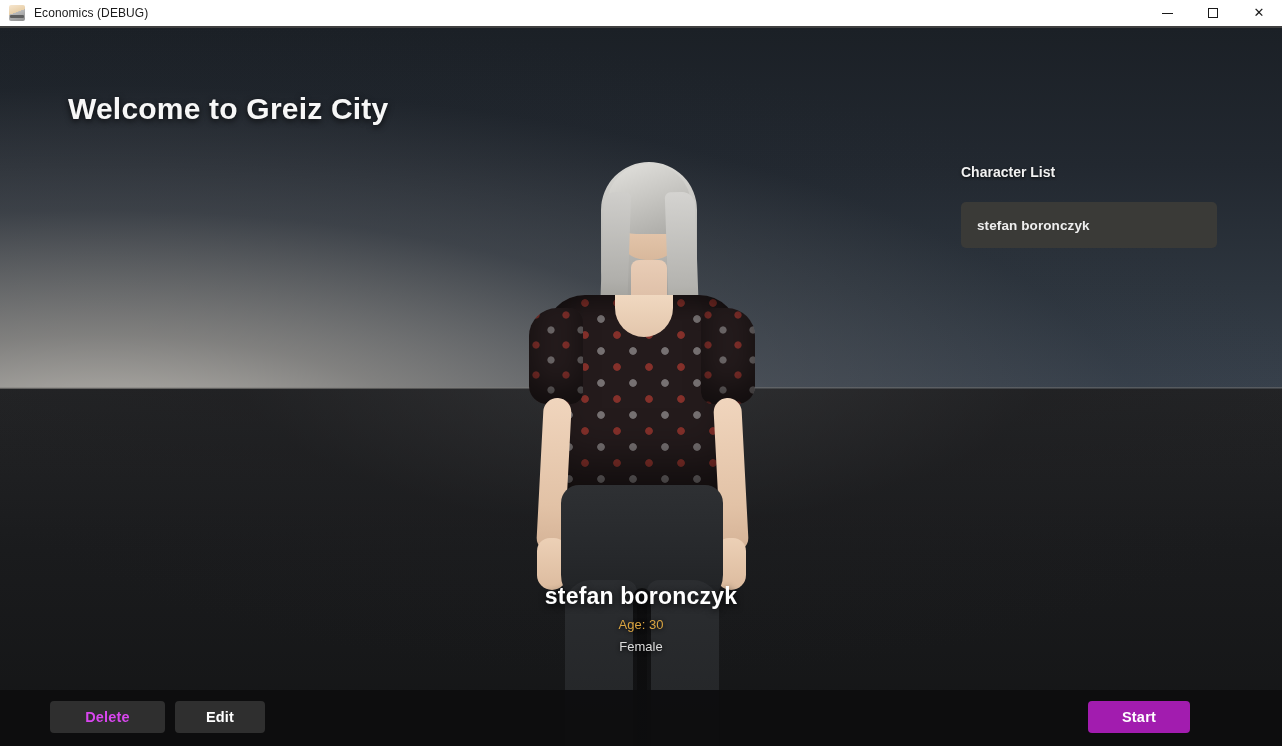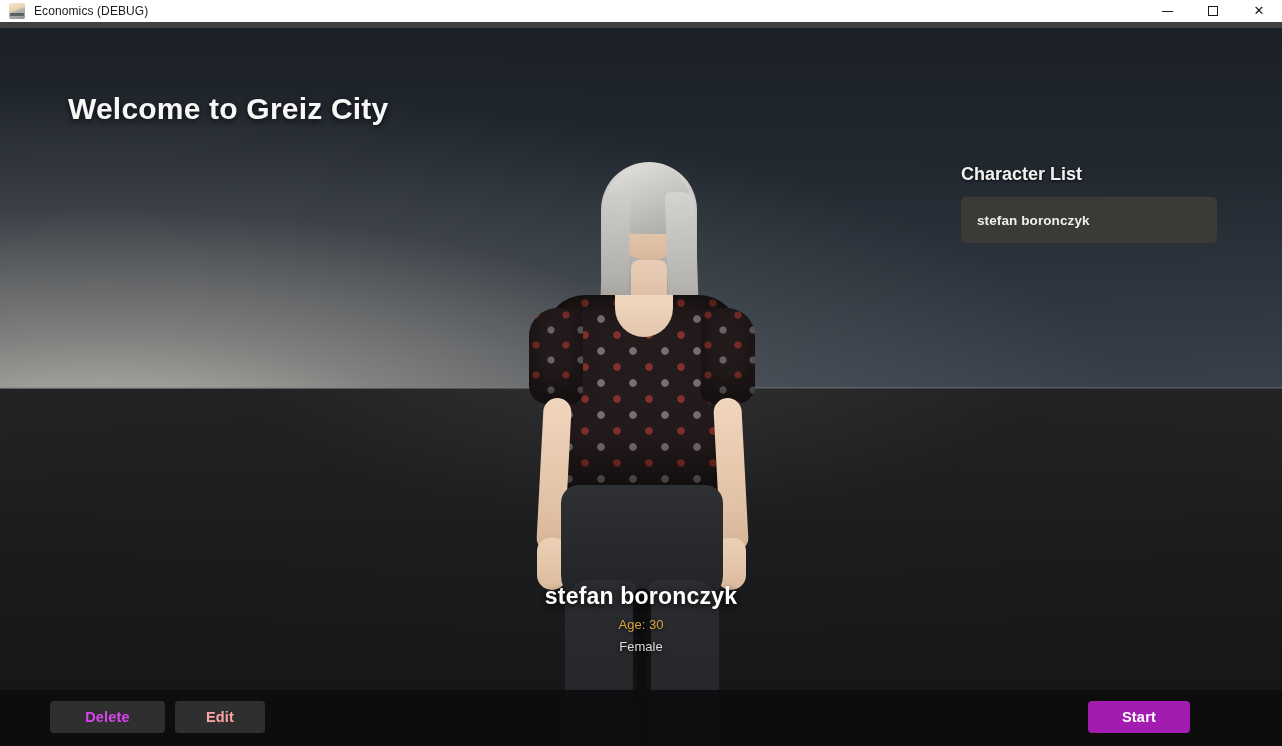--- a/index.html
+++ b/index.html
@@ -7,21 +7,21 @@
     width:1282px; height:746px; overflow:hidden;
     background:#000;
     font-family:"Liberation Sans", sans-serif;
   }
 
   
   #app-window { position:relative; width:1282px; height:746px; background:#0b0b0b; }
 
   #titlebar {
     position:absolute; left:0; top:0; width:1282px; height:28px;
-    background:#ffffff; border-bottom:6px solid #404040;
+    background:#ffffff; border-bottom:2px solid #404040;
     display:flex; align-items:center;
   }
   #titlebar-left { display:flex; align-items:center; padding-left:9px; gap:9px; }
   #app-icon {
     width:16px; height:16px; position:relative; flex:0 0 auto;
     background:linear-gradient(160deg,#f6e6cf 0%,#e8cfa8 45%,#b9b9b9 46%,#8e8e8e 100%);
     border-radius:2px;
   }
   #app-icon::after{
     content:""; position:absolute; left:1px; right:1px; bottom:3px; height:3px;
@@ -147,21 +147,21 @@
 
   
   #page-title {
     position:absolute; left:68px; top:64px;
     font-size:30px; font-weight:bold; color:#f7f7f7; letter-spacing:.2px;
     text-shadow:0 2px 6px rgba(0,0,0,.75);
   }
 
   #character-panel { position:absolute; left:961px; top:136px; width:256px; }
   #character-list-heading {
-    font-size:18px; font-weight:bold; color:#f2f2f2; margin-bottom:12px;
+    font-size:14px; font-weight:bold; color:#f2f2f2; margin-bottom:22px;
     text-shadow:0 1px 3px rgba(0,0,0,.8);
   }
   .char-item {
     height:46px; border-radius:5px; display:flex; align-items:center;
     padding-left:16px; margin-bottom:5px; cursor:pointer;
     font-size:13.5px; font-weight:bold; letter-spacing:.1px;
   }
   .char-item.normal   { background:#32322f; color:#e8e8e8; }
   .char-item.selected { background:#3a3a37; color:#eeeeee; }
   .char-item.create   { background:#1b3741; color:#ffffff; }
@@ -183,21 +183,21 @@
   #bottom-bar {
     position:absolute; left:0; bottom:0; width:1282px; height:56px;
     background:rgba(13,13,14,0.93);
   }
   .bar-btn {
     position:absolute; top:11px; height:32px; border:none; border-radius:4px;
     font-family:"Liberation Sans", sans-serif; font-size:14.5px; font-weight:bold;
     cursor:pointer; letter-spacing:.2px;
   }
   #btn-delete { left:50px; width:115px; background:#2f2f2f; color:#d946ef; }
-  #btn-edit   { left:175px; width:90px;  background:#2f2f2f; color:#fca5a5; }
+  #btn-edit   { left:175px; width:90px;  background:#2f2f2f; color:#ffffff; }
   #btn-start  { left:1088px; width:102px; background:#a21caf; color:#ffffff; }
 </style>
 </head>
 <body>
 
 <div id="app-window">
 
   <div id="titlebar">
     <div id="titlebar-left">
       <span id="app-icon"></span>

